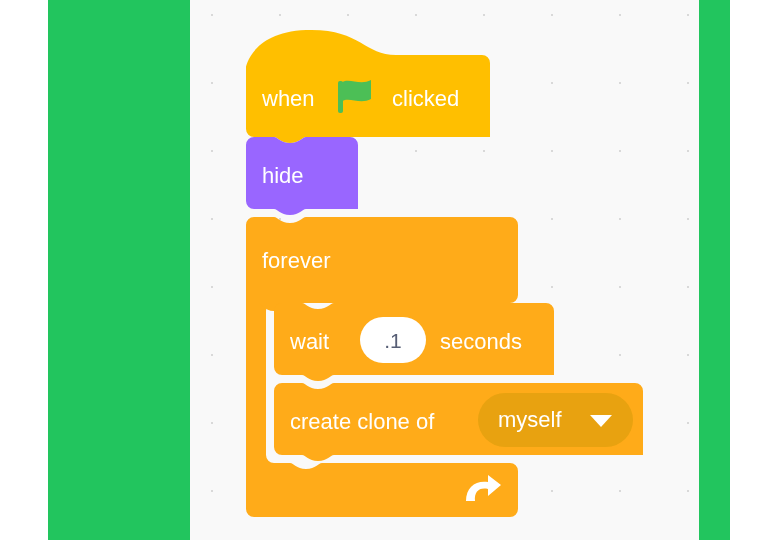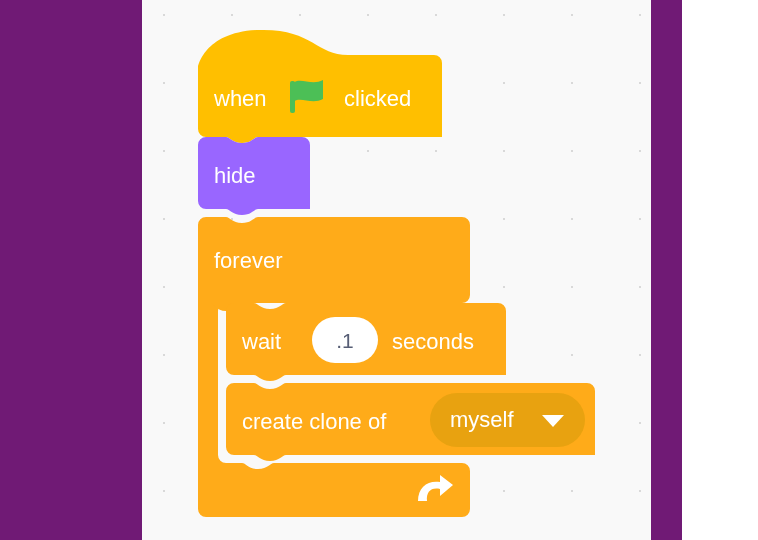--- a/index.html
+++ b/index.html
@@ -11,21 +11,22 @@
     width: 758px;
     height: 540px;
     overflow: hidden;
     font-family: "Liberation Sans", sans-serif;
   }
 
   #stage {
     position: relative;
     width: 682px;
     height: 540px;
-    background: #701a75;
+    background: #22c55e;
+    margin-left: 48px;
   }
 
   
   #canvas {
     position: absolute;
     left: 142px;
     top: 0px;
     width: 509px;
     height: 540px;
     background-color: #f9f9f9;

